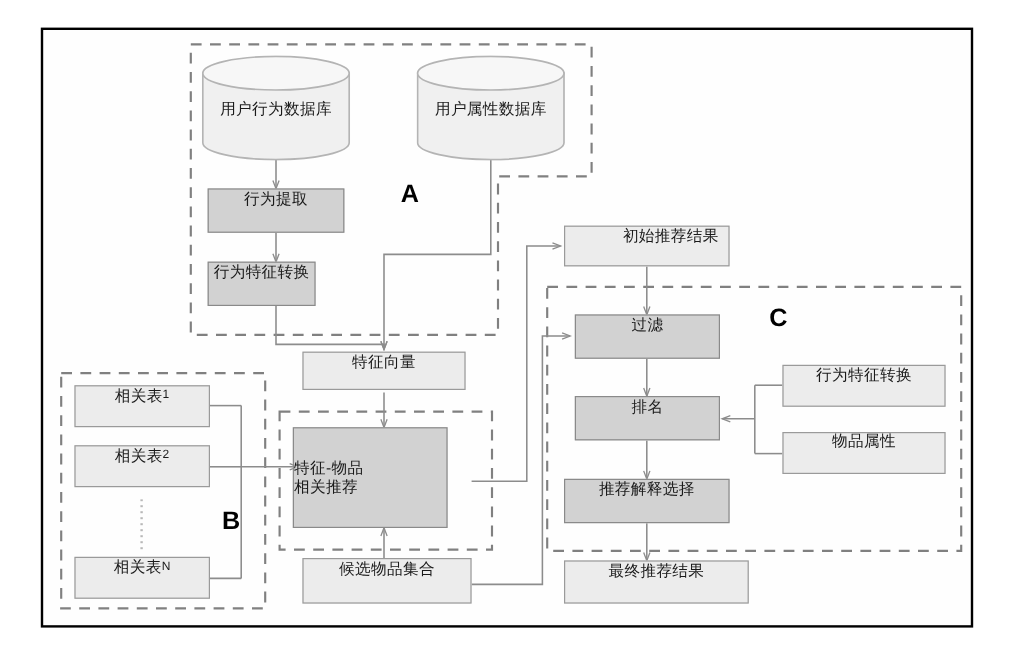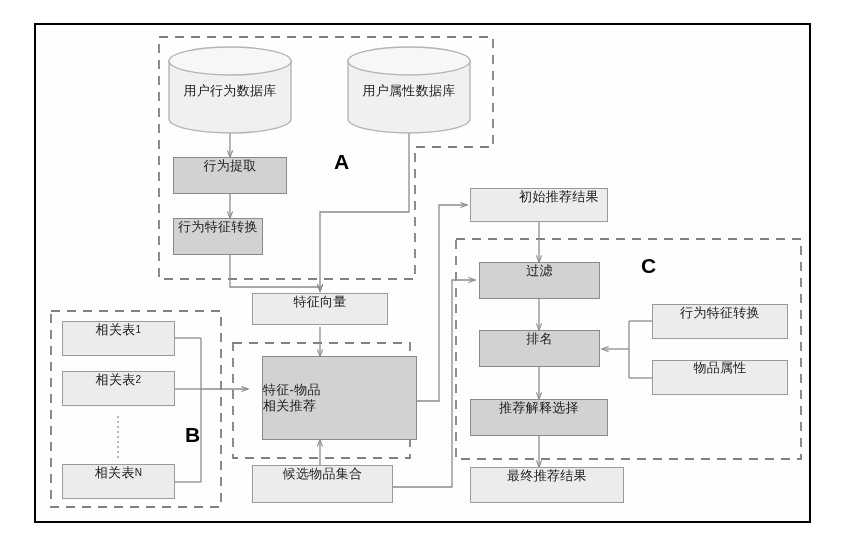--- a/index.html
+++ b/index.html
@@ -166,21 +166,21 @@
   </div>
 
   <div class="node box-dark" style="left:173px; top:218px; width:90px; height:37px;">
     <span>行为特征转换</span>
   </div>
 
   <div class="node box-light" style="left:252px; top:293px; width:136px; height:32px;">
     <span>特征向量</span>
   </div>
 
-  <div class="node box-dark" style="left:262px; top:356px; width:155px; height:84px; flex-direction:column;">
+  <div class="node box-dark" style="left:244px; top:356px; width:129px; height:84px; flex-direction:column;">
     <span>特征-物品</span>
     <span>相关推荐</span>
   </div>
 
   <div class="node box-light" style="left:252px; top:465px; width:141px; height:38px;">
     <span>候选物品集合</span>
   </div>
 
   <div class="node box-light" style="left:62px; top:321px; width:113px; height:35px;">
     <span>相关表</span>

